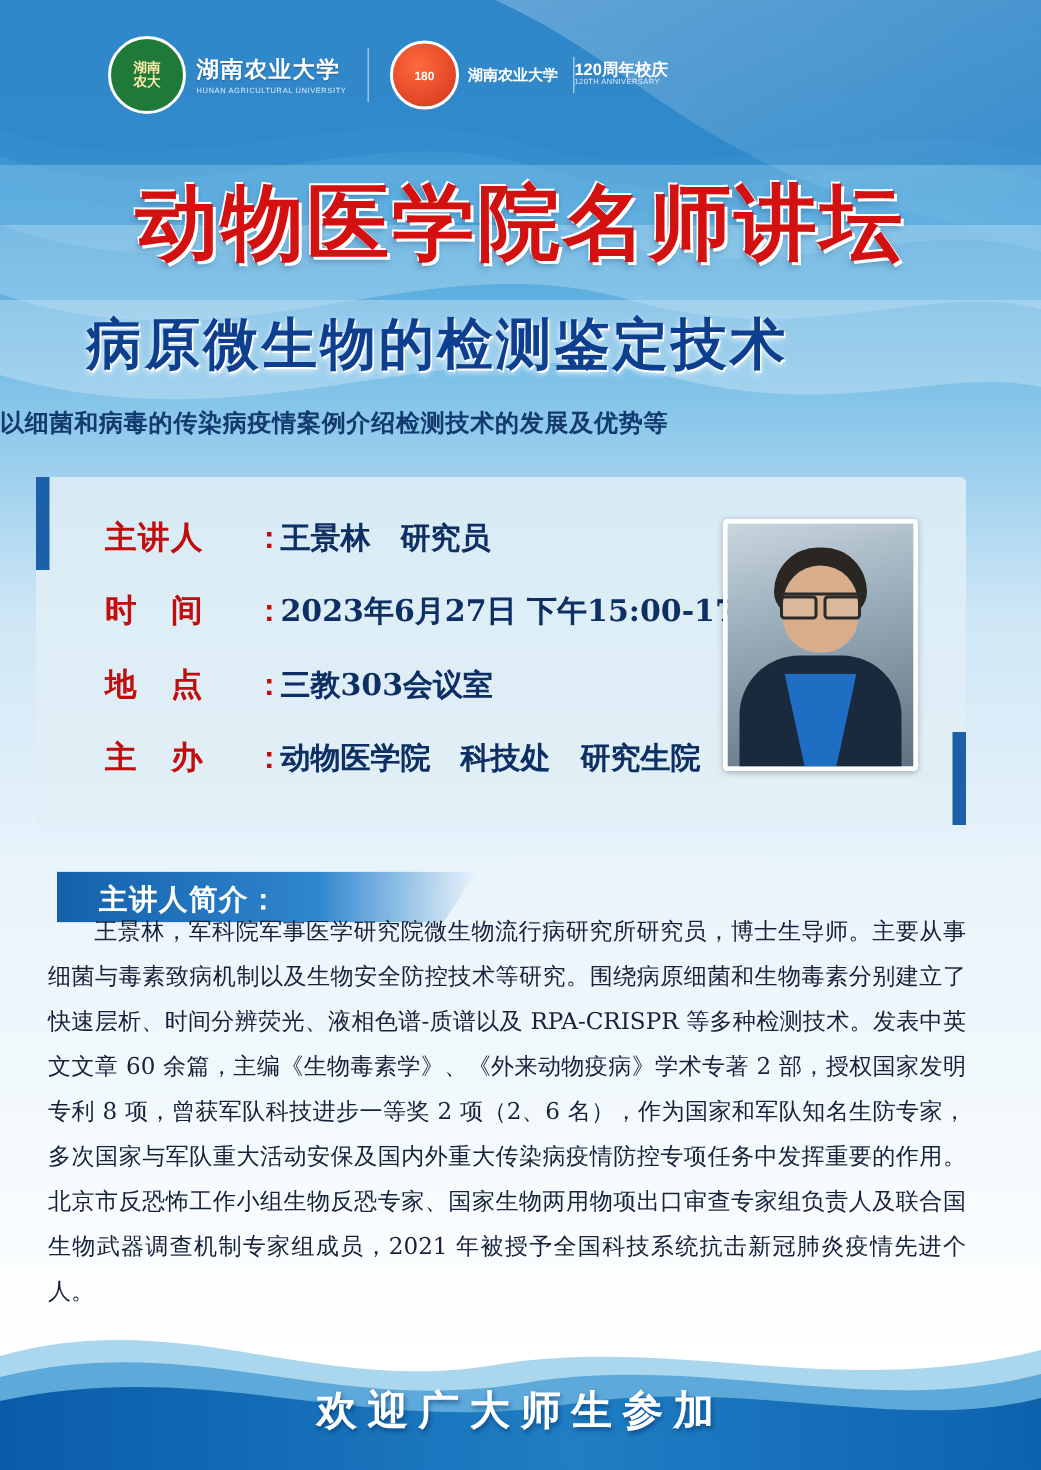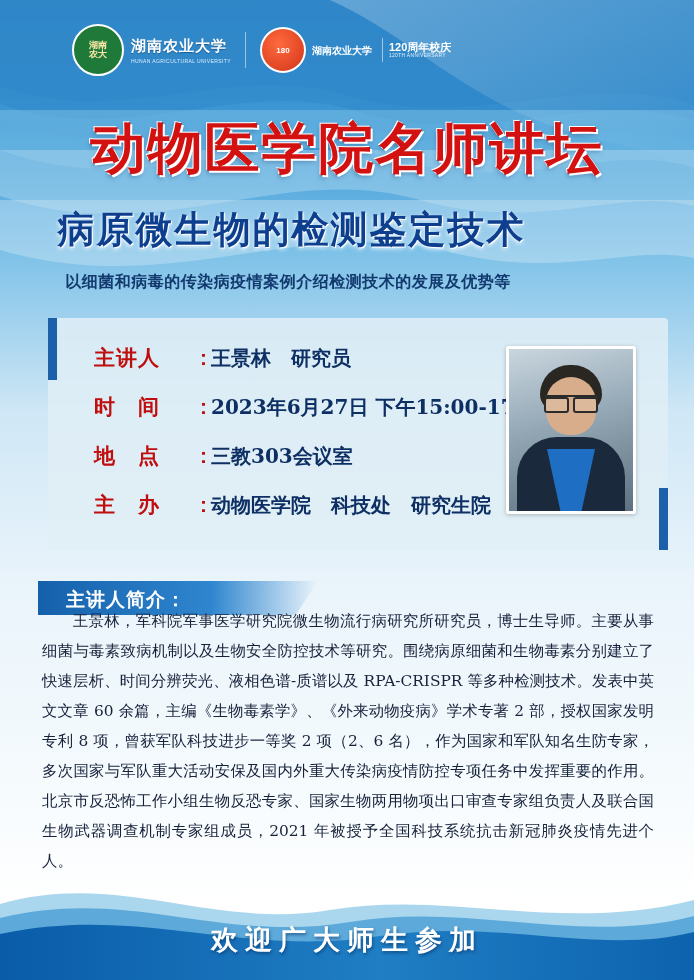--- a/index.html
+++ b/index.html
@@ -106,21 +106,21 @@
   }
   .anniv-small {
     margin-left: 6px;
     color: #ffffff;
     font-size: 10px;
     font-weight: bold;
     line-height: 1.1;
   }
   .anniv-badge {
     margin-left: 10px;
-    padding: 3px 6px;
+    padding: 3px 0;
     border-left: 1px solid rgba(255,255,255,.55);
     color: #ffffff;
     font-size: 11px;
     font-weight: bold;
     line-height: 1.15;
   }
   .anniv-badge .sub {
     font-size: 5px;
     font-weight: normal;
     color: #dff0ff;
@@ -157,33 +157,33 @@
     letter-spacing: 2px;
     color: #0e3f8f;
     text-shadow: 1px 1px 0 #ffffff, 0 2px 4px rgba(255,255,255,.9);
     z-index: 6;
   }
   .tag-line {
     position: absolute;
     top: 272px;
     left: 0;
     width: 576px;
-    text-align: center;
+    text-align: left;
     font-size: 16px;
     font-weight: bold;
     color: #123a6e;
     letter-spacing: .5px;
     z-index: 6;
   }
 
   
   .info-card {
     position: absolute;
     top: 318px;
-    left: 48px;
+    left: 24px;
     width: 620px;
     height: 232px;
     background: rgba(224,238,246,.85);
     border-radius: 4px;
     z-index: 6;
   }
   .card-bracket {
     position: absolute;
     width: 9px;
     background: #1b60a8;
@@ -303,21 +303,21 @@
     top: 6px;
     color: #ffffff;
     font-size: 19px;
     font-weight: bold;
     letter-spacing: 1px;
     font-family: "DejaVu Serif", "Liberation Serif", serif;
   }
   .bio-body {
     position: absolute;
     top: 606px;
-    left: 42px;
+    left: 32px;
     width: 612px;
     font-size: 15.4px;
     line-height: 30px;
     color: #16213a;
     text-align: justify;
     text-indent: 2em;
     font-family: "DejaVu Serif", "Liberation Serif", serif;
     z-index: 6;
   }
   .footer-text {

